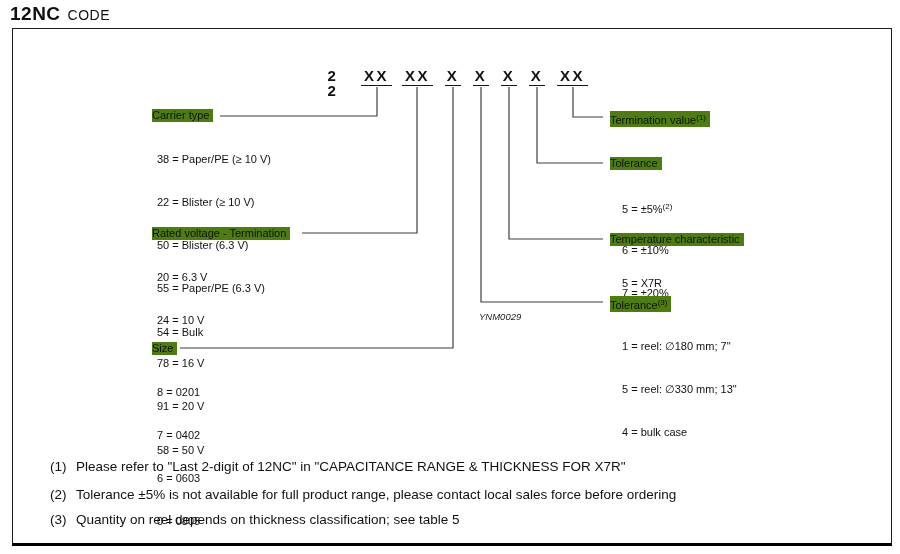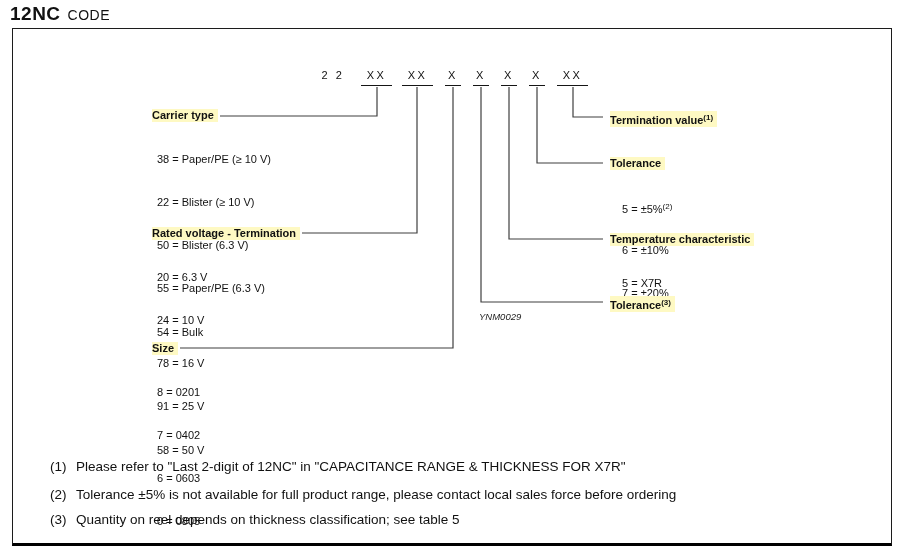--- a/index.html
+++ b/index.html
@@ -9,25 +9,25 @@
   
   #title{left:10px;top:3px;display:flex;align-items:baseline;gap:7px;z-index:2;}
   #title .t-main{font-size:19px;font-weight:bold;letter-spacing:.5px;}
   #title .t-sub{font-size:14px;font-weight:normal;letter-spacing:.5px;}
   
   #diagram-box{left:12px;top:28px;width:878px;height:514px;
                border:1.5px solid #1c1c1c;border-bottom:3px solid #000;z-index:0;}
   
   #lines{left:0;top:0;width:900px;height:554px;z-index:1;pointer-events:none;}
   
-  .code-seg,.code-prefix{top:68px;height:17px;font-size:11px;font-weight:normal;
+  .code-seg,.code-prefix{top:68px;height:17px;font-size:15px;font-weight:bold;
         text-align:center;letter-spacing:2.5px;line-height:15px;z-index:2;}
   .code-seg{border-bottom:1.8px solid #151515;}
   
-  .sec-head{font-size:11px;font-weight:bold;line-height:13px;background:#fef9c3;
+  .sec-head{font-size:11px;font-weight:normal;line-height:13px;background:#4d7c0f;
             padding-right:4px;white-space:nowrap;z-index:2;}
   .sec-list{font-size:11px;line-height:14.4px;white-space:pre;z-index:2;}
   .sec-list div{height:14.4px;}
   sup,.sup{font-size:8px;vertical-align:4px;letter-spacing:0;}
   
   #figure-id{font-size:9.5px;font-style:italic;color:#222;z-index:2;}
   
   .footnote{font-size:13.5px;line-height:16px;z-index:2;white-space:nowrap;}
   .fn-marker{position:absolute;left:38px;}
   .fn-text{position:absolute;left:64px;}
@@ -72,21 +72,21 @@
     <div>50 = Blister (6.3 V)</div>
     <div>55 = Paper/PE (6.3 V)</div>
     <div>54 = Bulk</div>
   </div>
 
   <div class="abs sec-head" style="left:152px;top:227px;">Rated voltage - Termination</div>
   <div class="abs sec-list" style="left:157px;top:241px;">
     <div>20 = 6.3 V</div>
     <div>24 = 10 V</div>
     <div>78 = 16 V</div>
-    <div>91 = 25 V</div>
+    <div>91 = 20 V</div>
     <div>58 = 50 V</div>
   </div>
 
   <div class="abs sec-head" style="left:152px;top:342px;text-align:center;">Size</div>
   <div class="abs sec-list" style="left:157px;top:356px;">
     <div>8 = 0201</div>
     <div>7 = 0402</div>
     <div>6 = 0603</div>
     <div>0 = 0805</div>
     
@@ -102,20 +102,25 @@
     <div>6 = ±10%</div>
     <div>7 = ±20%</div>
   </div>
 
   <div class="abs sec-head" style="left:610px;top:233px;">Temperature characteristic</div>
   <div class="abs sec-list" style="left:622px;top:247px;">
     <div>5 = X7R</div>
   </div>
 
   <div class="abs sec-head" style="left:610px;top:296px;"><span>Tolerance</span><span class="sup">(3)</span></div>
+  <div class="abs sec-list" style="left:622px;top:310px;">
+    <div>1 = reel: ∅180 mm; 7"</div>
+    <div>5 = reel: ∅330 mm; 13"</div>
+    <div>4 = bulk case</div>
+  </div>
 
   <div id="figure-id" class="abs" style="left:479px;top:311px;">YNM0029</div>
 
   <div class="abs footnote" style="top:459px;">
     <span class="fn-marker">(1)</span>
     <span class="fn-text">Please refer to "Last 2-digit of 12NC" in "CAPACITANCE RANGE &amp; THICKNESS FOR X7R"</span>
   </div>
   <div class="abs footnote" style="top:487px;">
     <span class="fn-marker">(2)</span>
     <span class="fn-text">Tolerance ±5% is not available for full product range, please contact local sales force before ordering</span>

